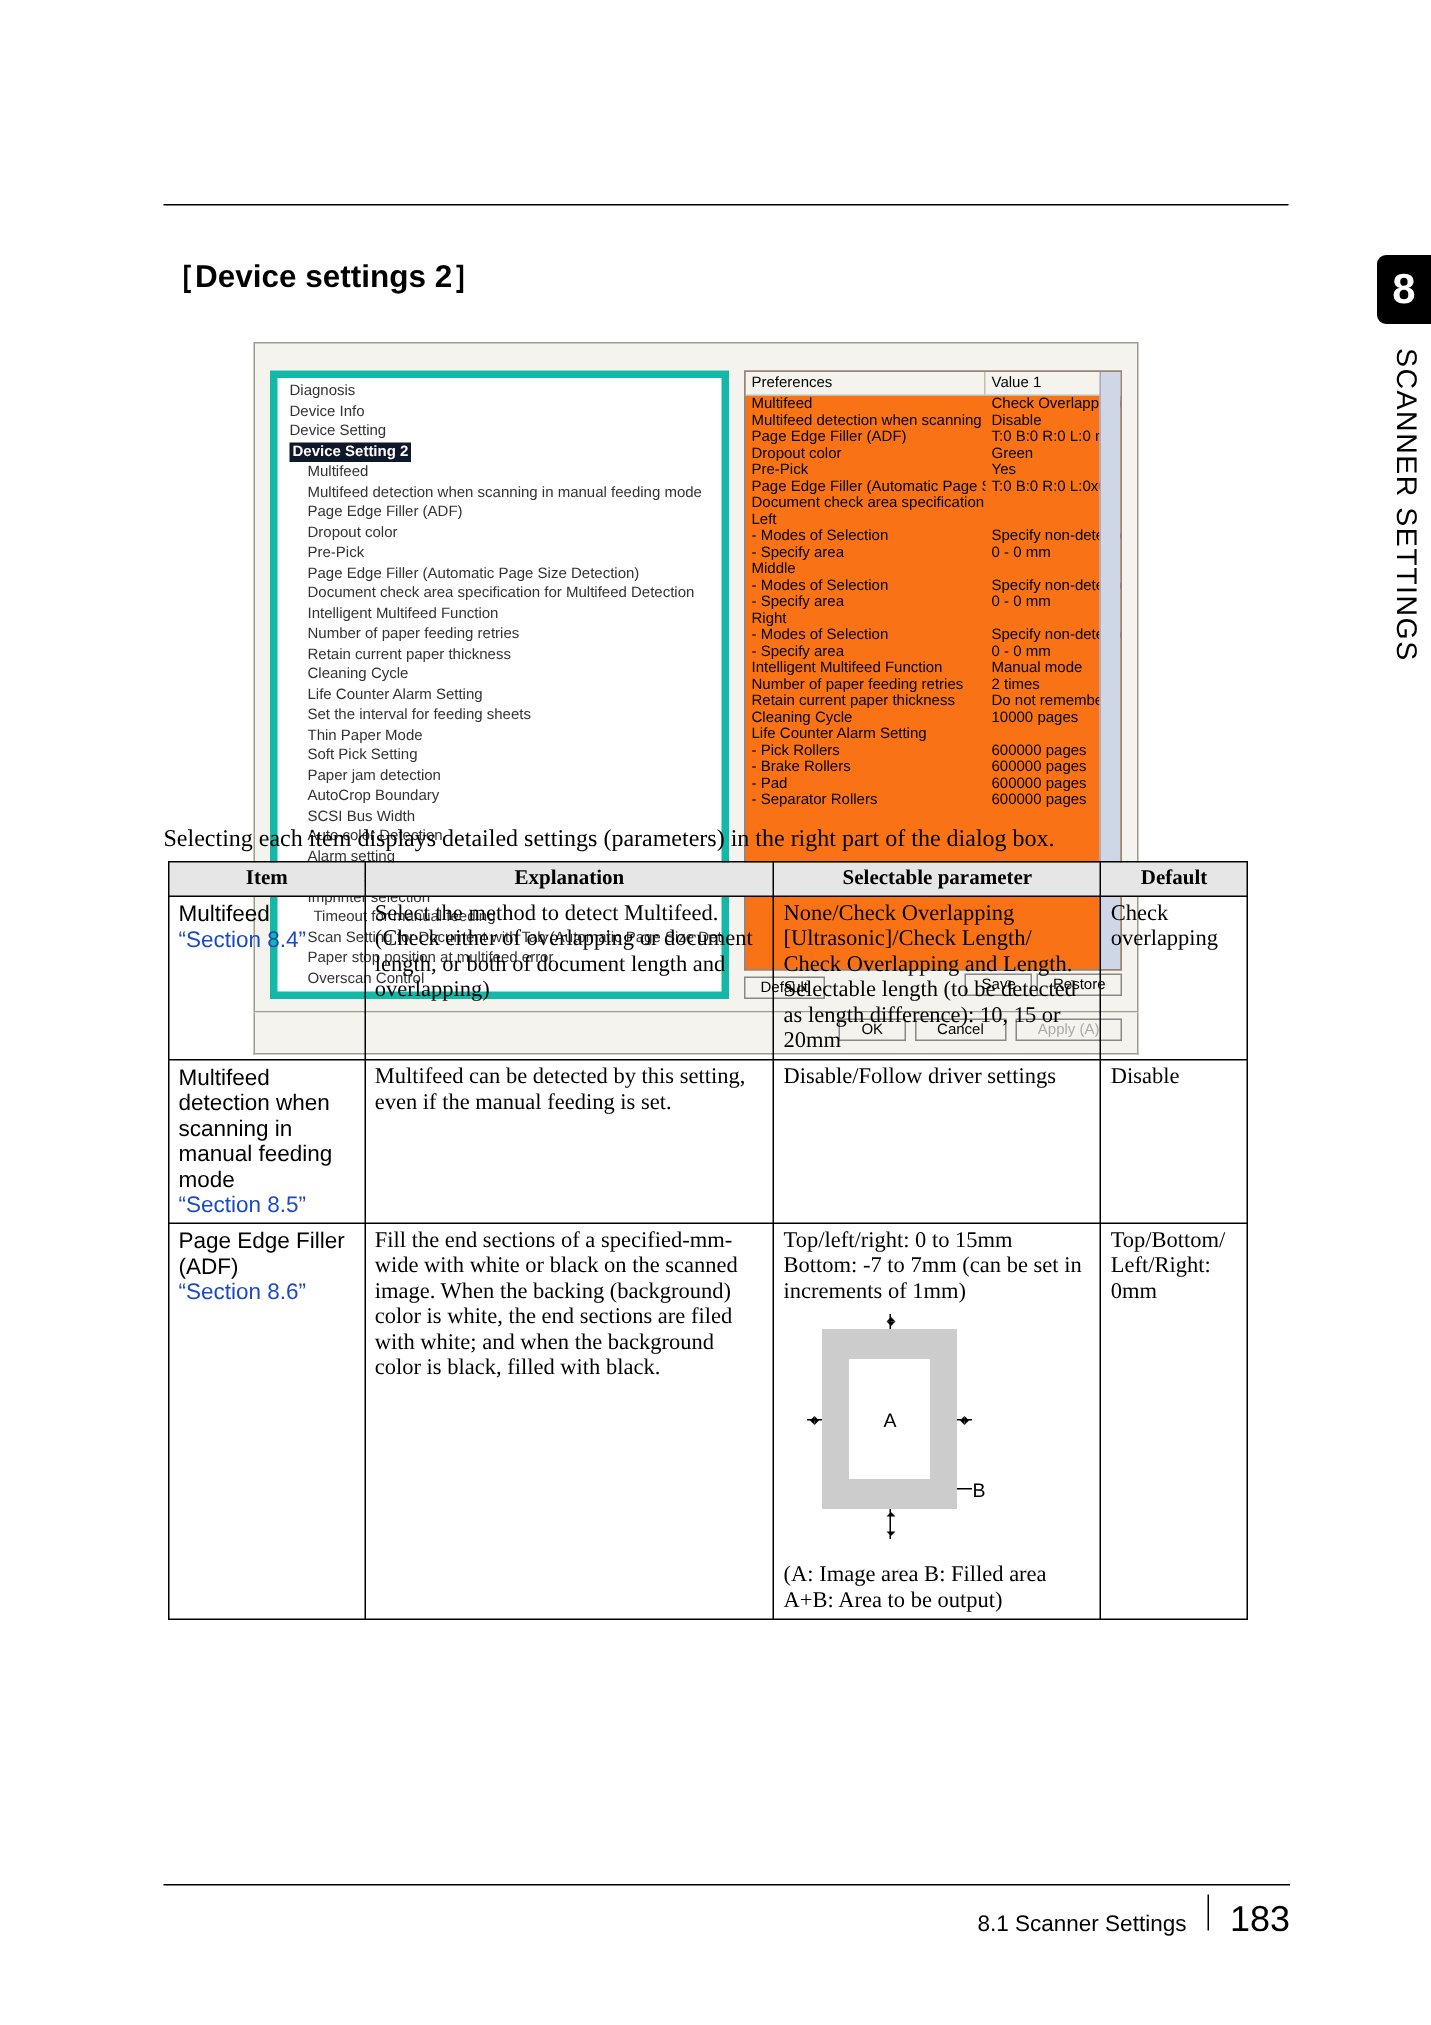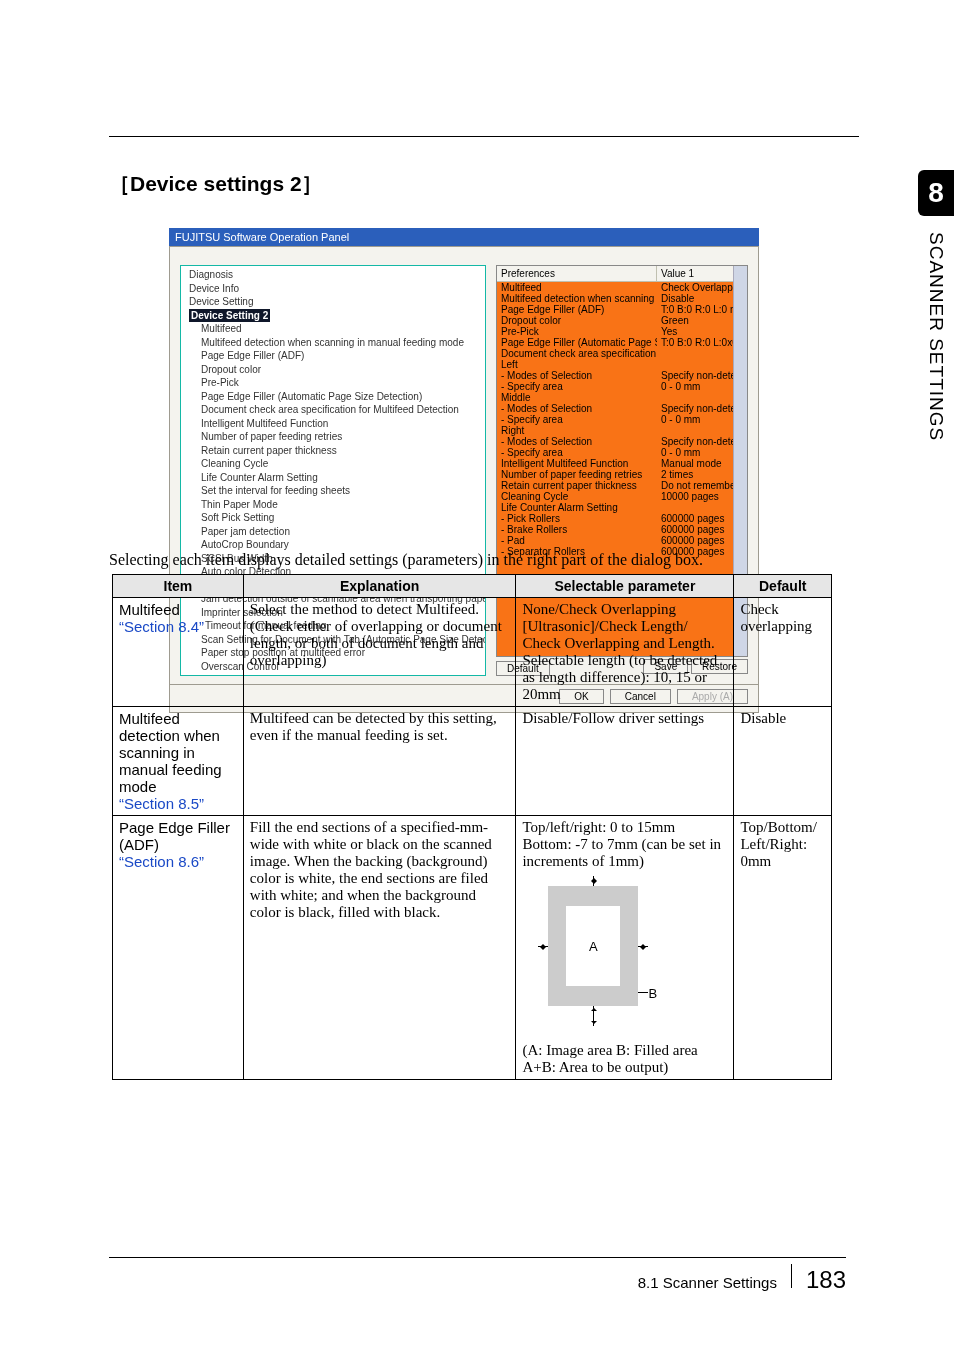--- a/index.html
+++ b/index.html
@@ -43,21 +43,21 @@
   .dialog-body {
     background: #f4f3ee;
     border: 1px solid #9e9b90;
     padding: 18px 10px 8px 10px;
     display: flex;
     gap: 10px;
   }
   .tree-pane {
     width: 310px;
     background: #fff;
-    border: 1px solid #14b8a6;
+    border: 5px solid #14b8a6;
     font: 10px Verdana, Arial, sans-serif;
     color: #333;
     padding: 2px 4px;
     line-height: 1.35;
     overflow: hidden;
   }
   .tree-pane span { display: block; white-space: nowrap; }
   .tree-pane .sel { background: #0f172a; color: #fff; display: inline-block; padding: 0 2px; font-weight: bold; }
   .pref-pane {
     flex: 1;
@@ -122,21 +122,21 @@
     font-size: 15px;
   }
   .spec-table th, .spec-table td {
     border: 1px solid #000;
     padding: 3px 6px;
     vertical-align: top;
     text-align: left;
   }
   .spec-table th {
     background: #e6e6e6;
-    font-family: Liberation Sans, sans-serif;
+    font-family: Liberation Serif, serif;
     font-weight: bold;
     font-size: 14px;
     text-align: center;
   }
   .spec-table td.item-col {
     font-family: Arial, Helvetica, sans-serif;
     width: 120px;
   }
   .spec-table td.expl-col { width: 250px; }
   .spec-table td.sel-col { width: 200px; }
@@ -162,21 +162,21 @@
   .tabtext {
     writing-mode: vertical-rl;
     font-family: Arial, Helvetica, sans-serif;
     font-size: 19px;
     letter-spacing: 1px;
     margin-top: 16px;
   }
   .footer {
     position: absolute;
     left: 109px;
-    right: 108px;
+    right: 94px;
     bottom: 56px;
     border-top: 1px solid #000;
     display: flex;
     justify-content: flex-end;
     align-items: baseline;
     gap: 14px;
     padding-top: 6px;
   }
   .footer .sec {
     font-family: Arial, Helvetica, sans-serif;
@@ -252,21 +252,20 @@
   }
 </style>
 </head>
 <body>
 
 <div class="topbar"></div>
 
 <div class="heading">［Device settings 2］</div>
 
 <div class="dialog-img">
-  <div class="dialog-titlebar">FUJITSU Software Operation Panel</div>
   <div class="dialog-body">
     <div class="tree-pane" id="tree-pane">
         <span style="padding-left: 4px;">Diagnosis</span>
         <span style="padding-left: 4px;">Device Info</span>
         <span style="padding-left: 4px;">Device Setting</span>
         <span style="padding-left: 4px;"><span class="sel">Device Setting 2</span></span>
         <span style="padding-left: 16px;">Multifeed</span>
         <span style="padding-left: 16px;">Multifeed detection when scanning in manual feeding mode</span>
         <span style="padding-left: 16px;">Page Edge Filler (ADF)</span>
         <span style="padding-left: 16px;">Dropout color</span>

